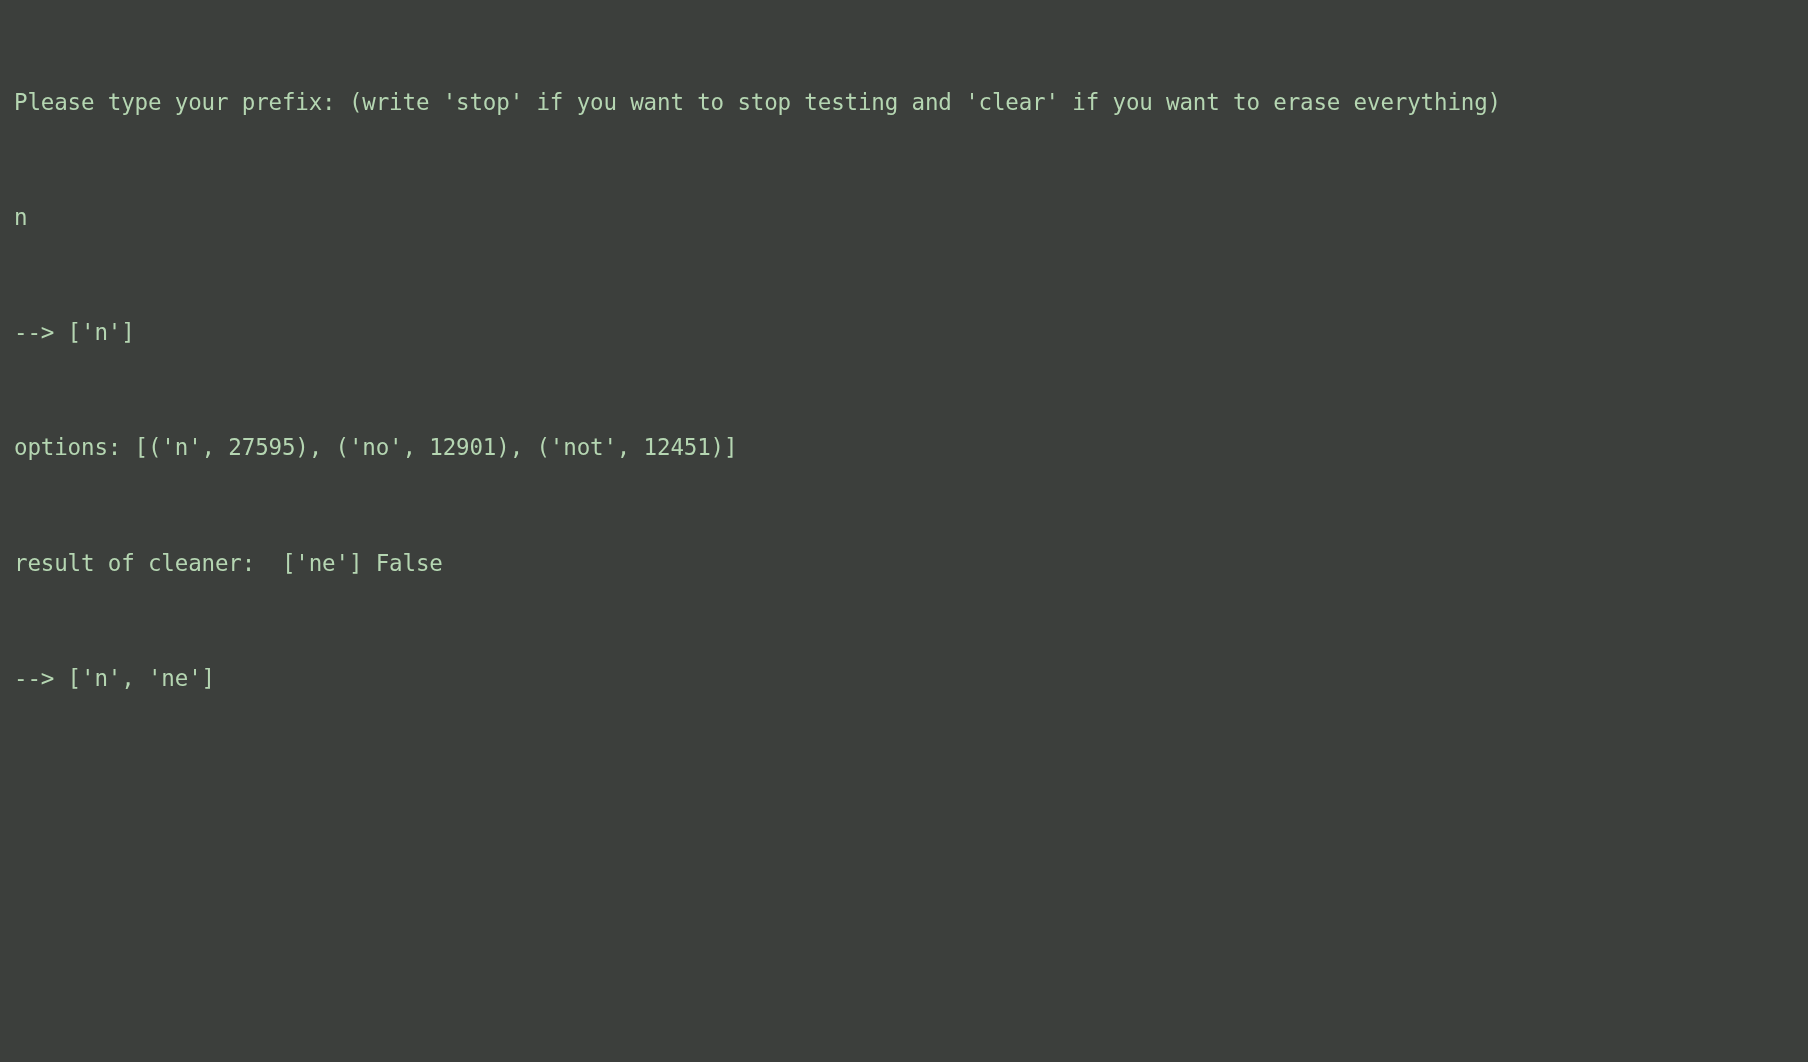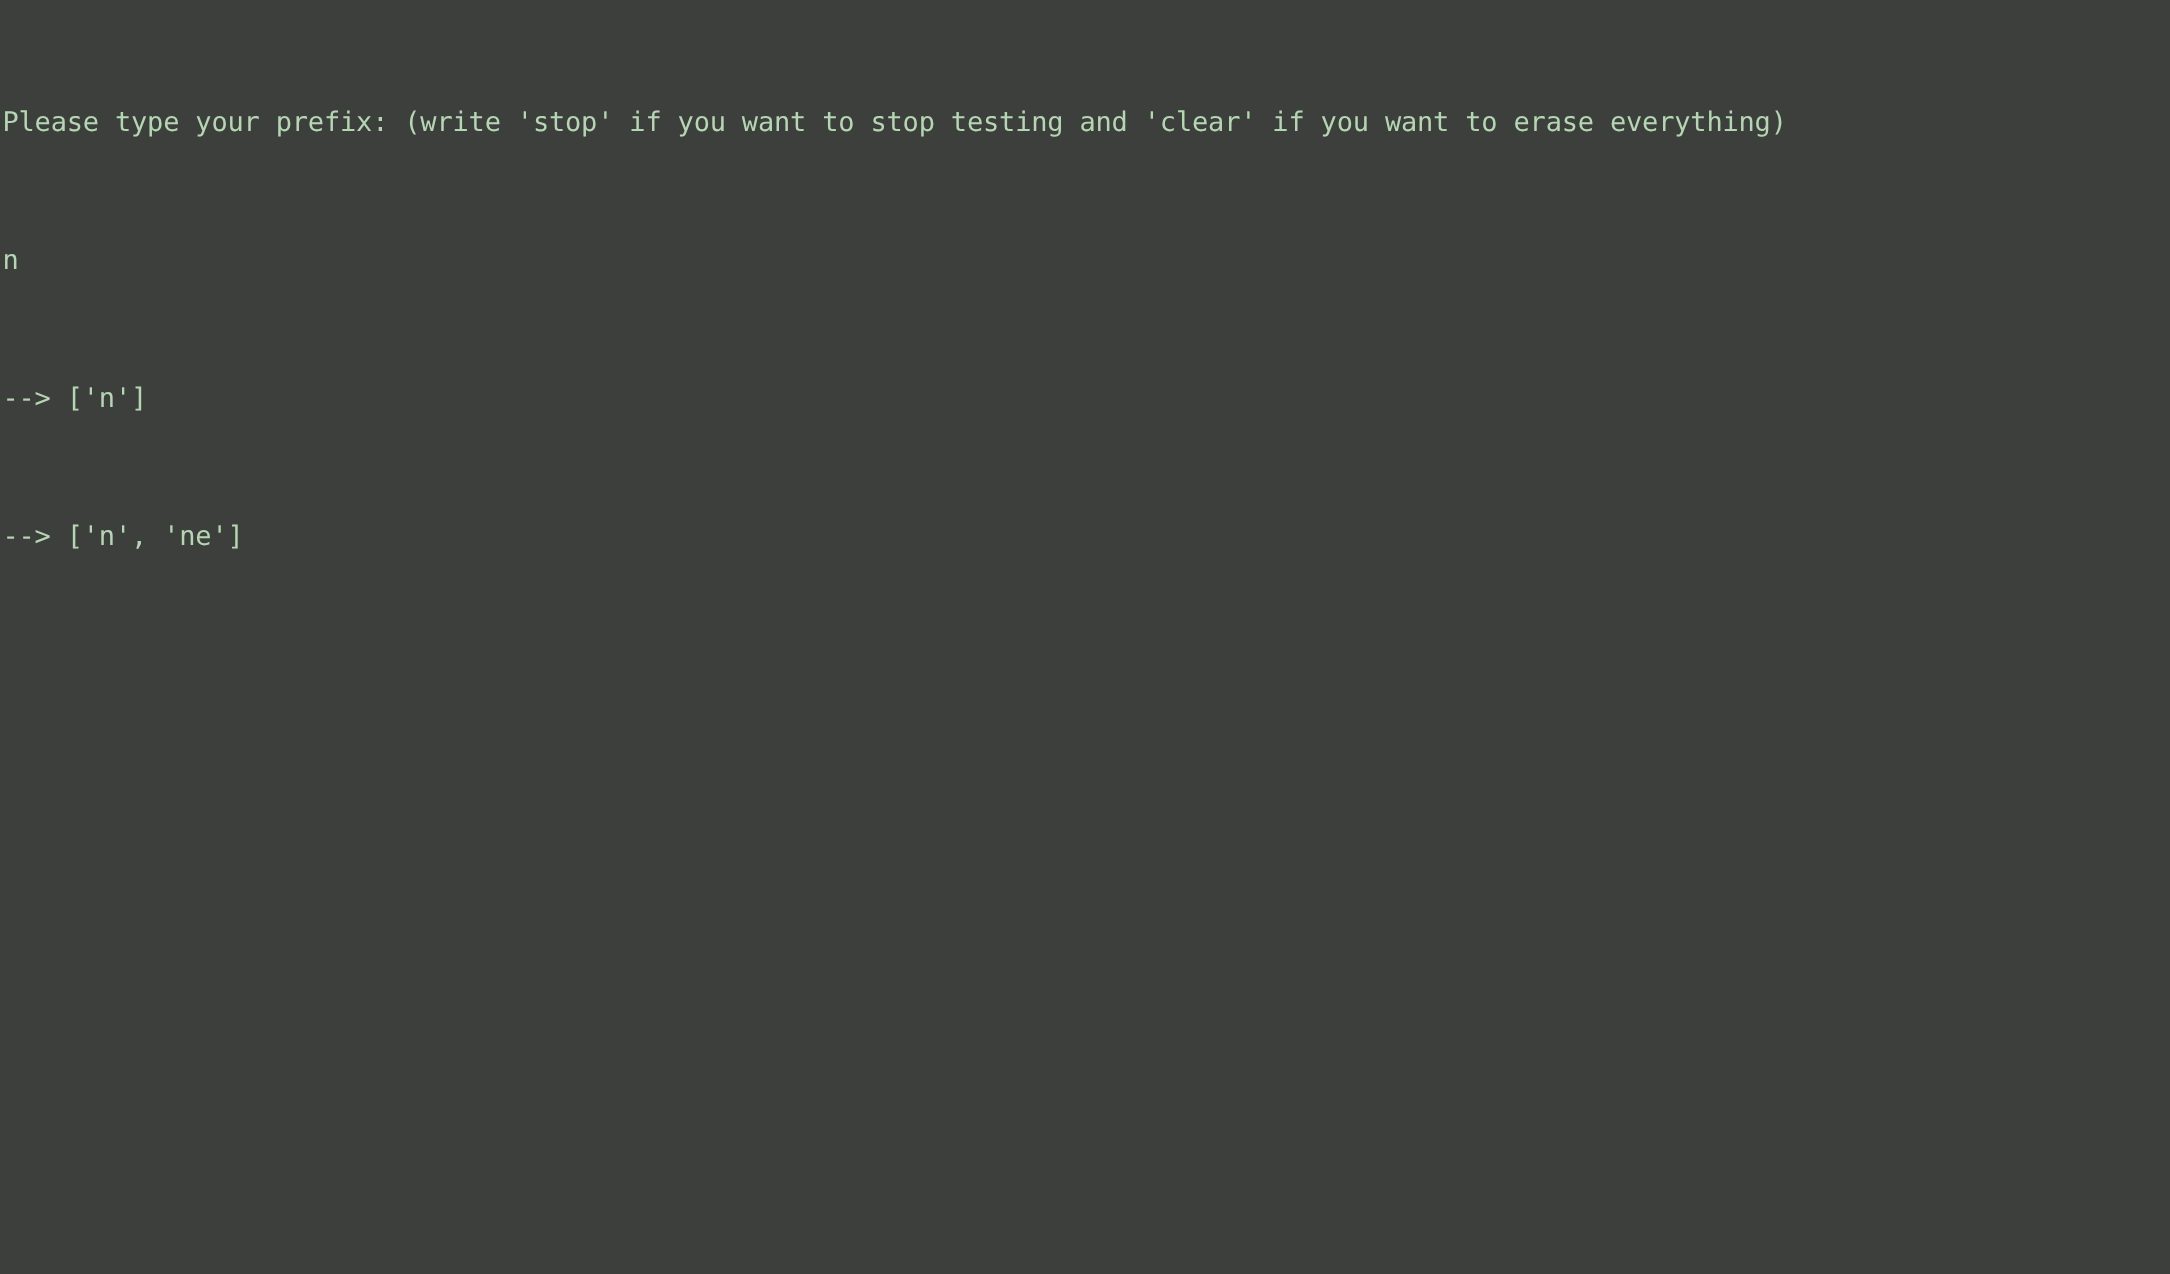--- a/index.html
+++ b/index.html
@@ -13,41 +13,43 @@
     height: 1062px;
     overflow: hidden;
     font-family: "DejaVu Sans Mono", "Liberation Mono", monospace;
   }
   #terminal {
     width: 1808px;
     height: 1062px;
     background: #3c3f3c;
     color: #b5d6b2;
     box-sizing: border-box;
-    padding: 6px 0 0 2px;
+    padding: 6px 0 0 14px;
     font-family: "DejaVu Sans Mono", "Liberation Mono", monospace;
     font-size: 22.5px;
     line-height: 38.4px;
     letter-spacing: -0.15px;
     white-space: pre;
     overflow: hidden;
   }
   .line {
     white-space: pre;
     min-height: 38.4px;
     font-family: "DejaVu Sans Mono", "Liberation Mono", monospace;
   }
 </style>
 </head>
 <body>
 
 <div id="terminal">
   <div class="line">Please type your prefix: (write 'stop' if you want to stop testing and 'clear' if you want to erase everything)</div>
   <div class="line">n</div>
   <div class="line">--&gt; ['n']</div>
+  <div class="line">options: [('n', 27595), ('no', 12901), ('not', 12451)]</div>
+  <div class="line">result of cleaner:  ['ne'] False</div>
   <div class="line">--&gt; ['n', 'ne']</div>
   
   
   
   
   
   
   
   
   

